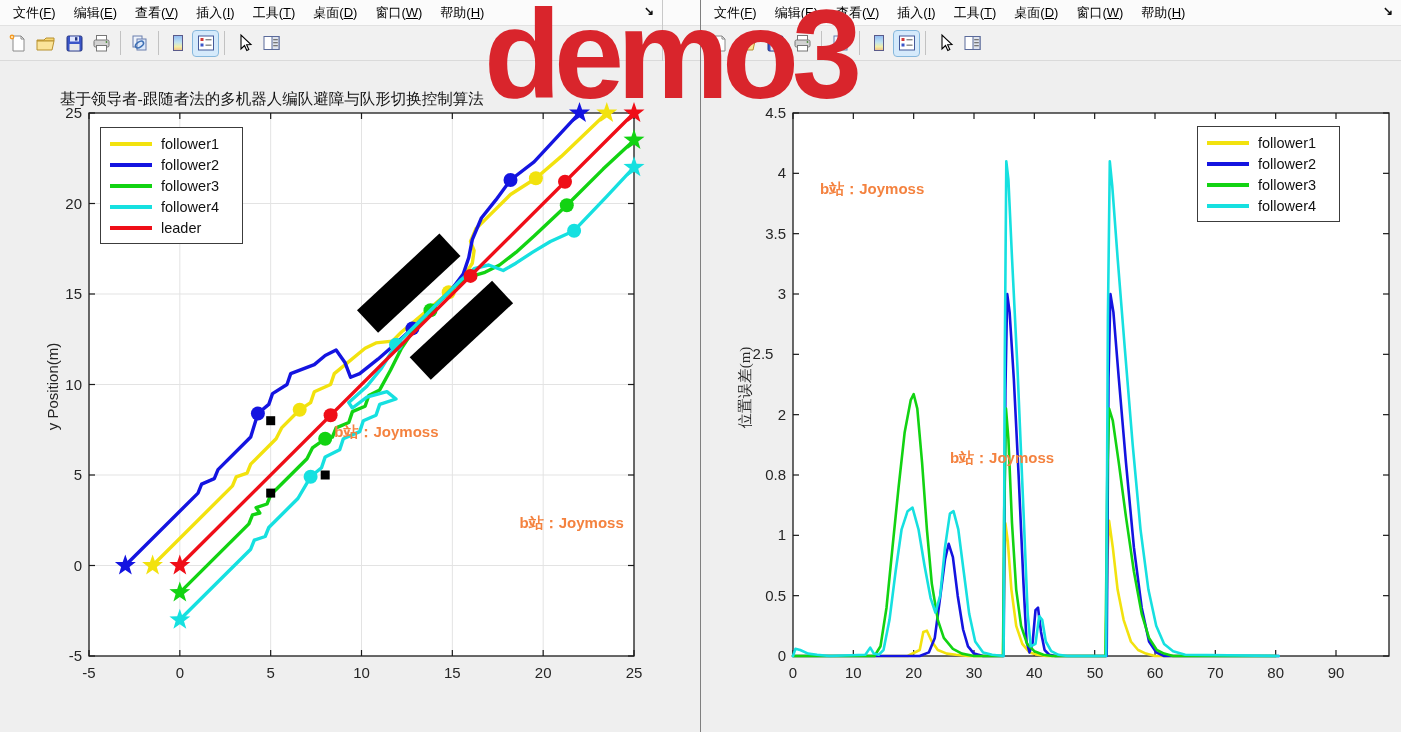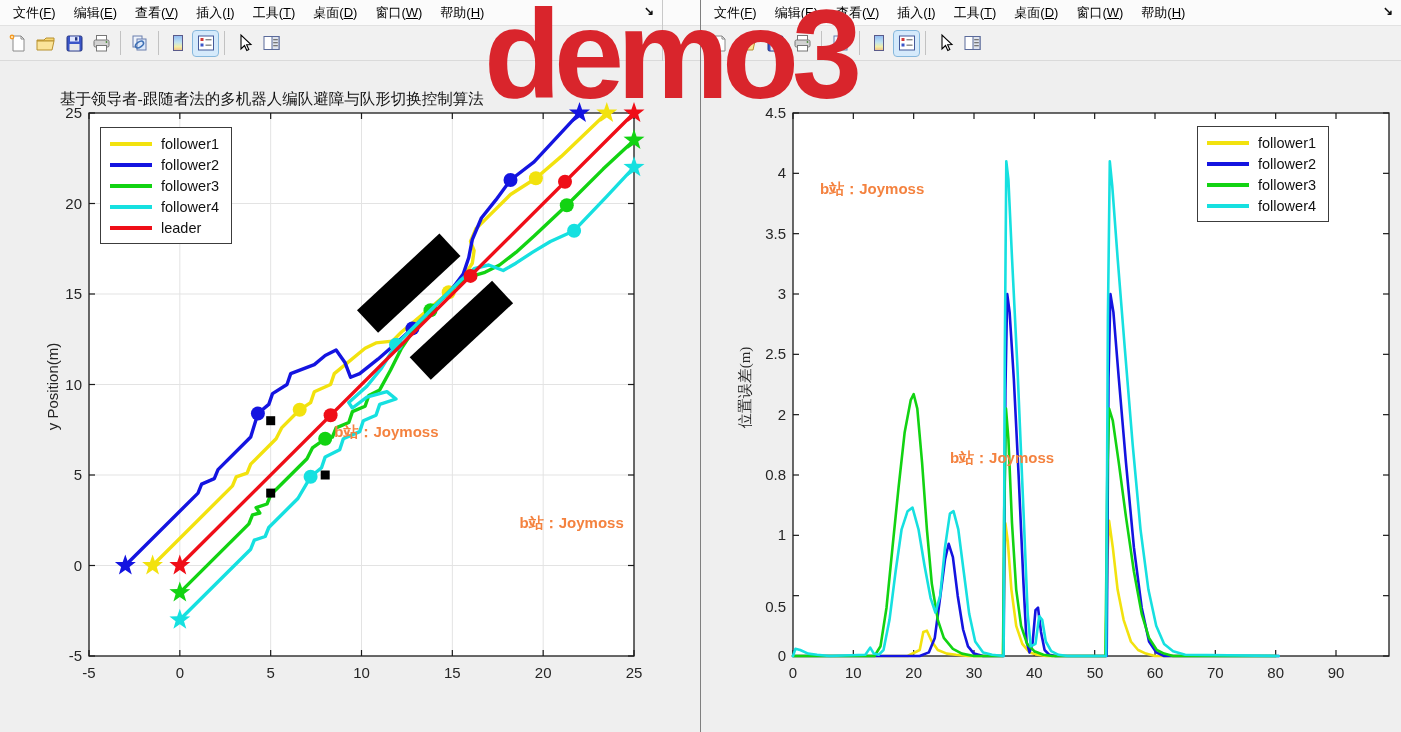--- a/index.html
+++ b/index.html
@@ -25,21 +25,21 @@
   .plotbox{position:absolute;background:#ffffff;}
   svg.plot{position:absolute;overflow:visible;}
   .title{position:absolute;text-align:left;font-size:15.5px;color:#141414;
          font-family:"Liberation Serif",serif;white-space:nowrap;}
   .axlabel{position:absolute;text-align:center;font-size:15px;color:#262626;}
   .cjk{font-family:"Liberation Serif",serif;}
   .ylab{width:140px;transform:rotate(-90deg);}
   .xtick,.ytick{position:absolute;font-size:15px;color:#262626;}
   .xtick{width:54px;text-align:center;}
   .ytick{width:46px;text-align:right;}
-  .legend{position:absolute;background:#fff;border:1px solid #3c3c3c;padding:5px 12px 5px 9px;z-index:5;}
+  .legend{position:absolute;background:#fff;border:1px solid #3c3c3c;padding:5px 23px 5px 9px;z-index:5;}
   .lgrow{display:flex;align-items:center;height:21px;}
   .lgline{width:42px;height:4px;margin-right:9px;flex:none;}
   .lglabel{font-size:14.5px;color:#111;white-space:nowrap;}
   #demo3{position:absolute;left:484px;top:-8px;font-size:126px;font-weight:900;line-height:1;
          letter-spacing:-7px;color:#d9252c;z-index:99;font-family:"Liberation Sans",sans-serif;}
 </style>
 </head>
 <body>
 
 <div id="stage">
@@ -420,25 +420,25 @@
         <div class="xtick" style="left: 125.333px; top: 603px;">10</div>
         <div class="xtick" style="left: 185.667px; top: 603px;">20</div>
         <div class="xtick" style="left: 246px; top: 603px;">30</div>
         <div class="xtick" style="left: 306.333px; top: 603px;">40</div>
         <div class="xtick" style="left: 367px; top: 603px;">50</div>
         <div class="xtick" style="left: 427px; top: 603px;">60</div>
         <div class="xtick" style="left: 487.333px; top: 603px;">70</div>
         <div class="xtick" style="left: 547.667px; top: 603px;">80</div>
         <div class="xtick" style="left: 608px; top: 603px;">90</div>
         <div class="ytick" style="left: 39px; top: 586px;">0</div>
-        <div class="ytick" style="left: 39px; top: 525.667px; margin-top: 11px;">0.5</div>
+        <div class="ytick" style="left: 39px; top: 525.667px;">0.5</div>
         <div class="ytick" style="left: 39px; top: 465.333px;">1</div>
         <div class="ytick" style="left: 39px; top: 405px;">0.8</div>
         <div class="ytick" style="left: 39px; top: 344.667px;">2</div>
-        <div class="ytick" style="left: 39px; top: 284.333px;">2.5</div>
+        <div class="ytick" style="left: 39px; top: 284.333px; text-align: center;">2.5</div>
         <div class="ytick" style="left: 39px; top: 224px;">3</div>
         <div class="ytick" style="left: 39px; top: 163.667px;">3.5</div>
         <div class="ytick" style="left: 39px; top: 103.333px;">4</div>
         <div class="ytick" style="left: 39px; top: 43px;">4.5</div>
       </div>
   </div>
 
   <div id="demo3">demo3</div>
 </div>
 

